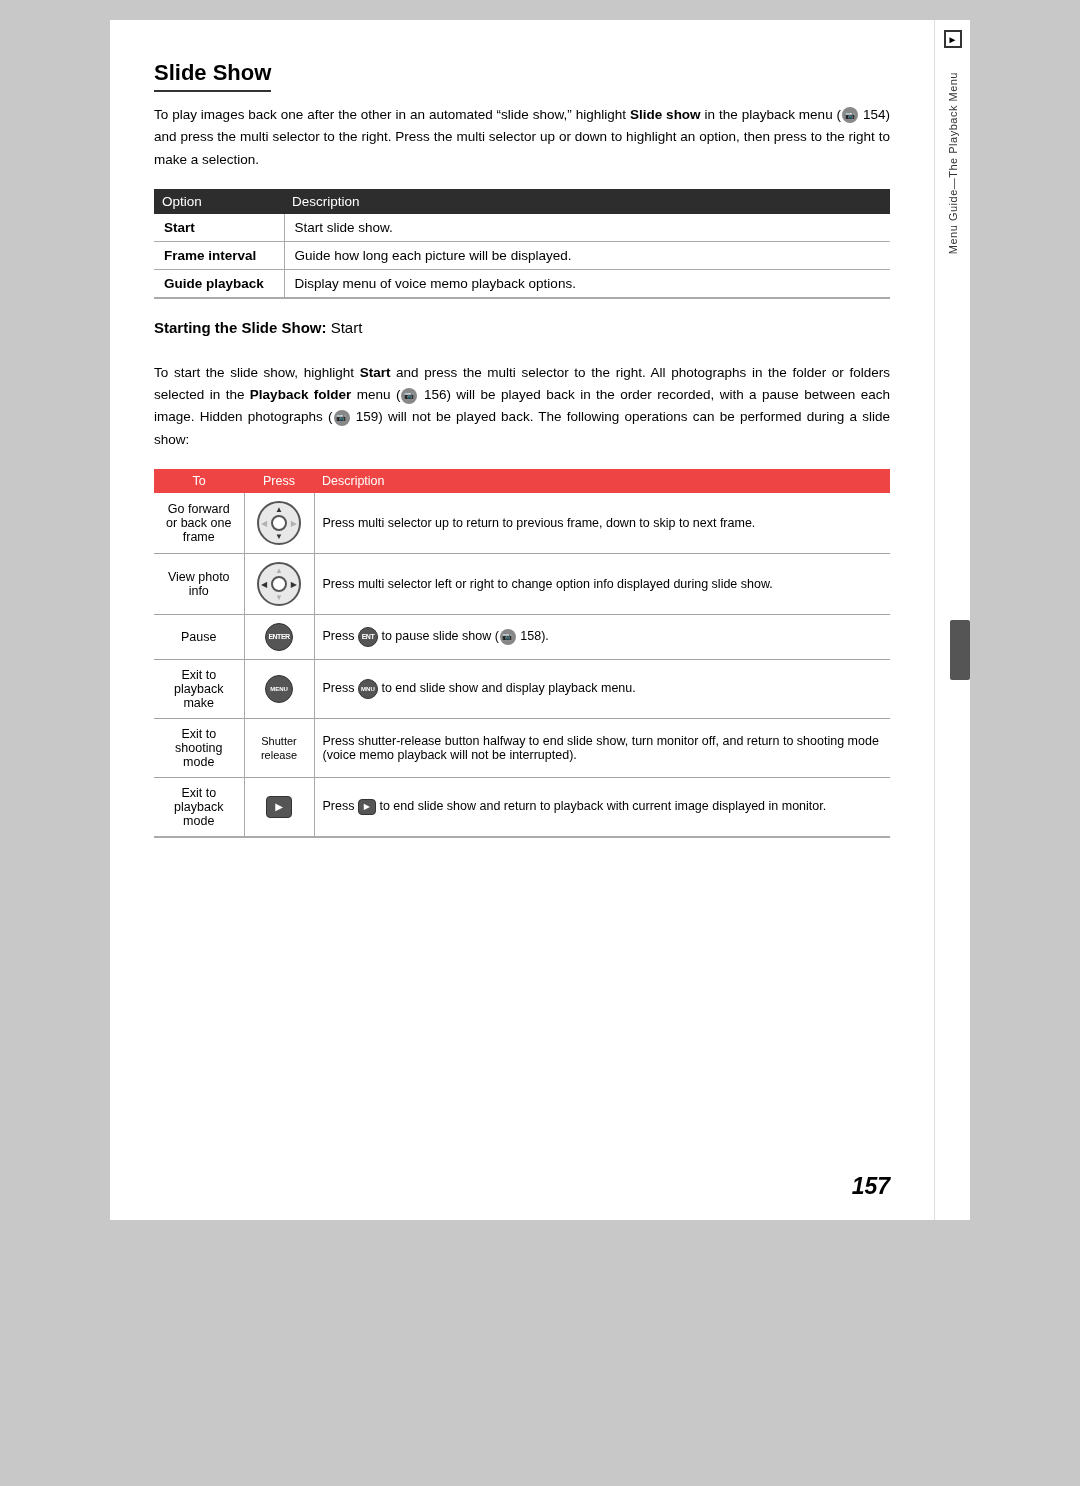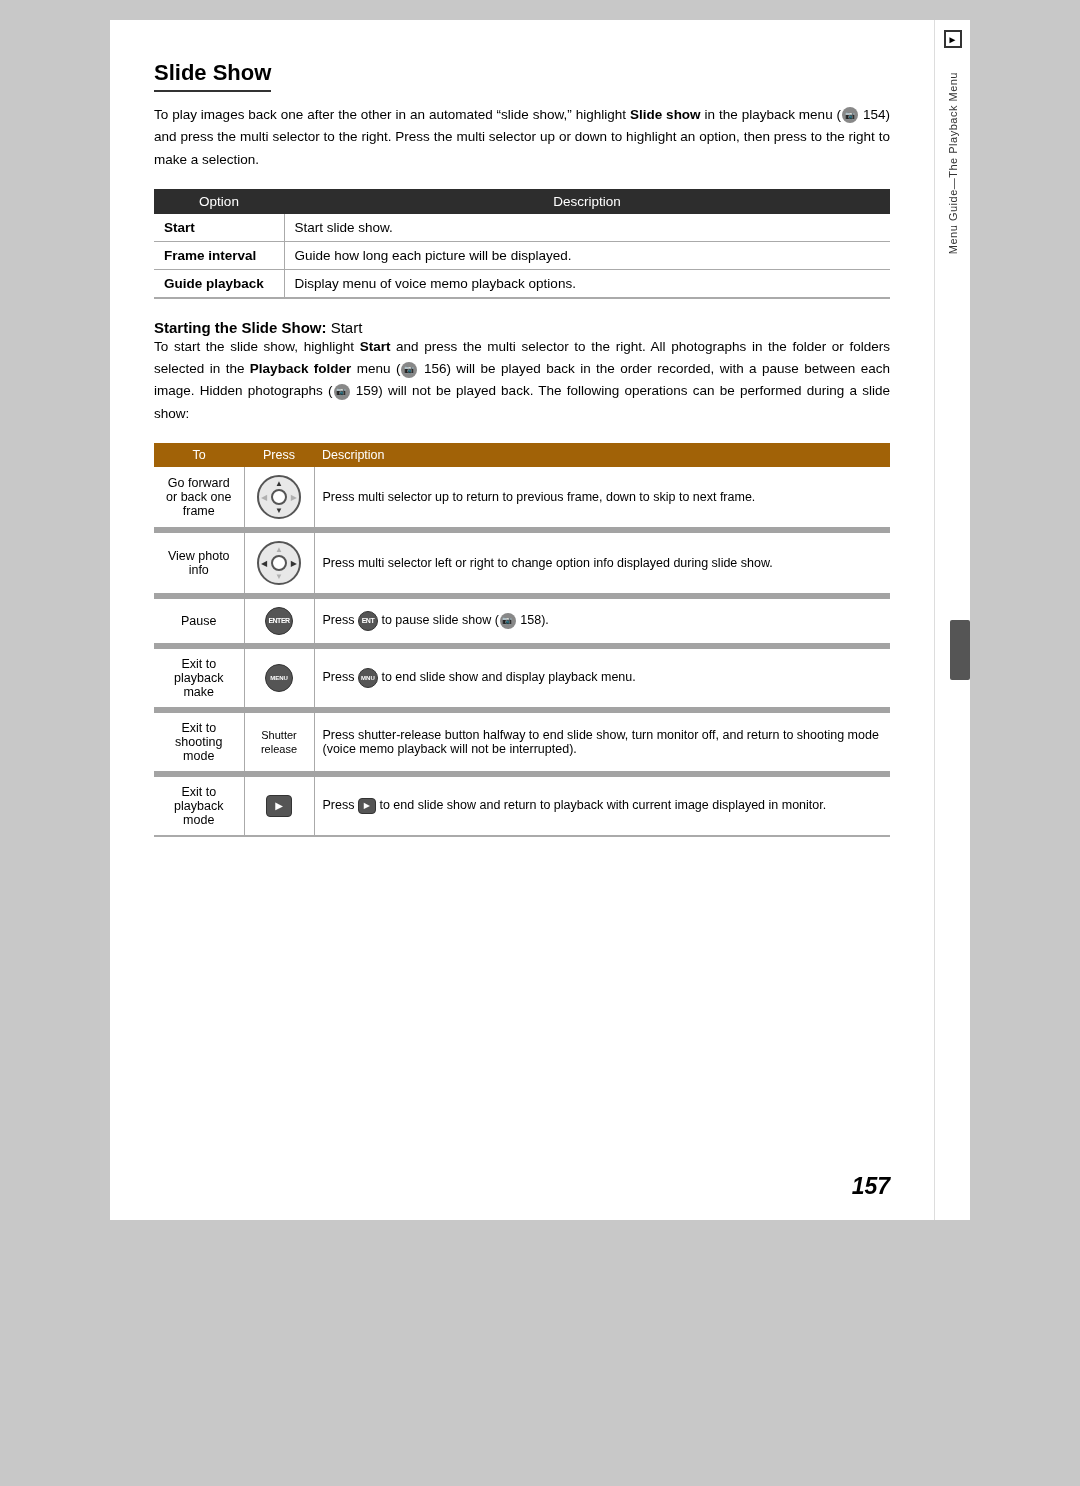--- a/index.html
+++ b/index.html
@@ -86,21 +86,21 @@
       border-collapse: collapse;
       margin-bottom: 20px;
       font-size: 13.5px;
     }
     .option-table thead tr {
       background: #2d2d2d;
       color: white;
     }
     .option-table thead th {
       padding: 5px 8px;
-      text-align: center;
+      text-align: left;
       font-weight: normal;
     }
     .option-table tbody tr {
       border-bottom: 1px solid #aaa;
     }
     .option-table tbody td {
       padding: 6px 10px;
       vertical-align: top;
     }
     .option-table tbody td:first-child {
@@ -108,58 +108,58 @@
       border-right: 1px solid #aaa;
     }
     .option-table tbody tr:last-child {
       border-bottom: 2px solid #aaa;
     }
 
     
     .section-heading {
       font-size: 15px;
       font-weight: bold;
-      margin-bottom: 0;
+      margin-bottom: 26px;
     }
     .section-heading-normal {
       font-weight: normal;
     }
 
     .body-text {
       font-size: 13.5px;
       line-height: 1.65;
       text-align: justify;
       margin-bottom: 18px;
     }
 
     
     .ops-table {
       width: 100%;
       border-collapse: collapse;
       font-size: 12.5px;
     }
     .ops-table thead tr {
-      background: #a16207;
+      background: #ef4444;
       color: white;
     }
     .ops-table thead th {
       padding: 5px 8px;
       text-align: left;
       font-weight: normal;
     }
     .ops-table thead th:first-child {
       width: 90px;
       text-align: center;
     }
     .ops-table thead th:nth-child(2) {
       width: 70px;
       text-align: center;
     }
     .ops-table tbody tr {
-      border-bottom: 6px solid #a3a3a3;
+      border-bottom: 1px solid #a3a3a3;
     }
     .ops-table tbody td {
       padding: 8px 8px;
       vertical-align: middle;
       border-right: 1px solid #aaa;
     }
     .ops-table tbody td:last-child {
       border-right: none;
       margin-left: 16px;
     }

